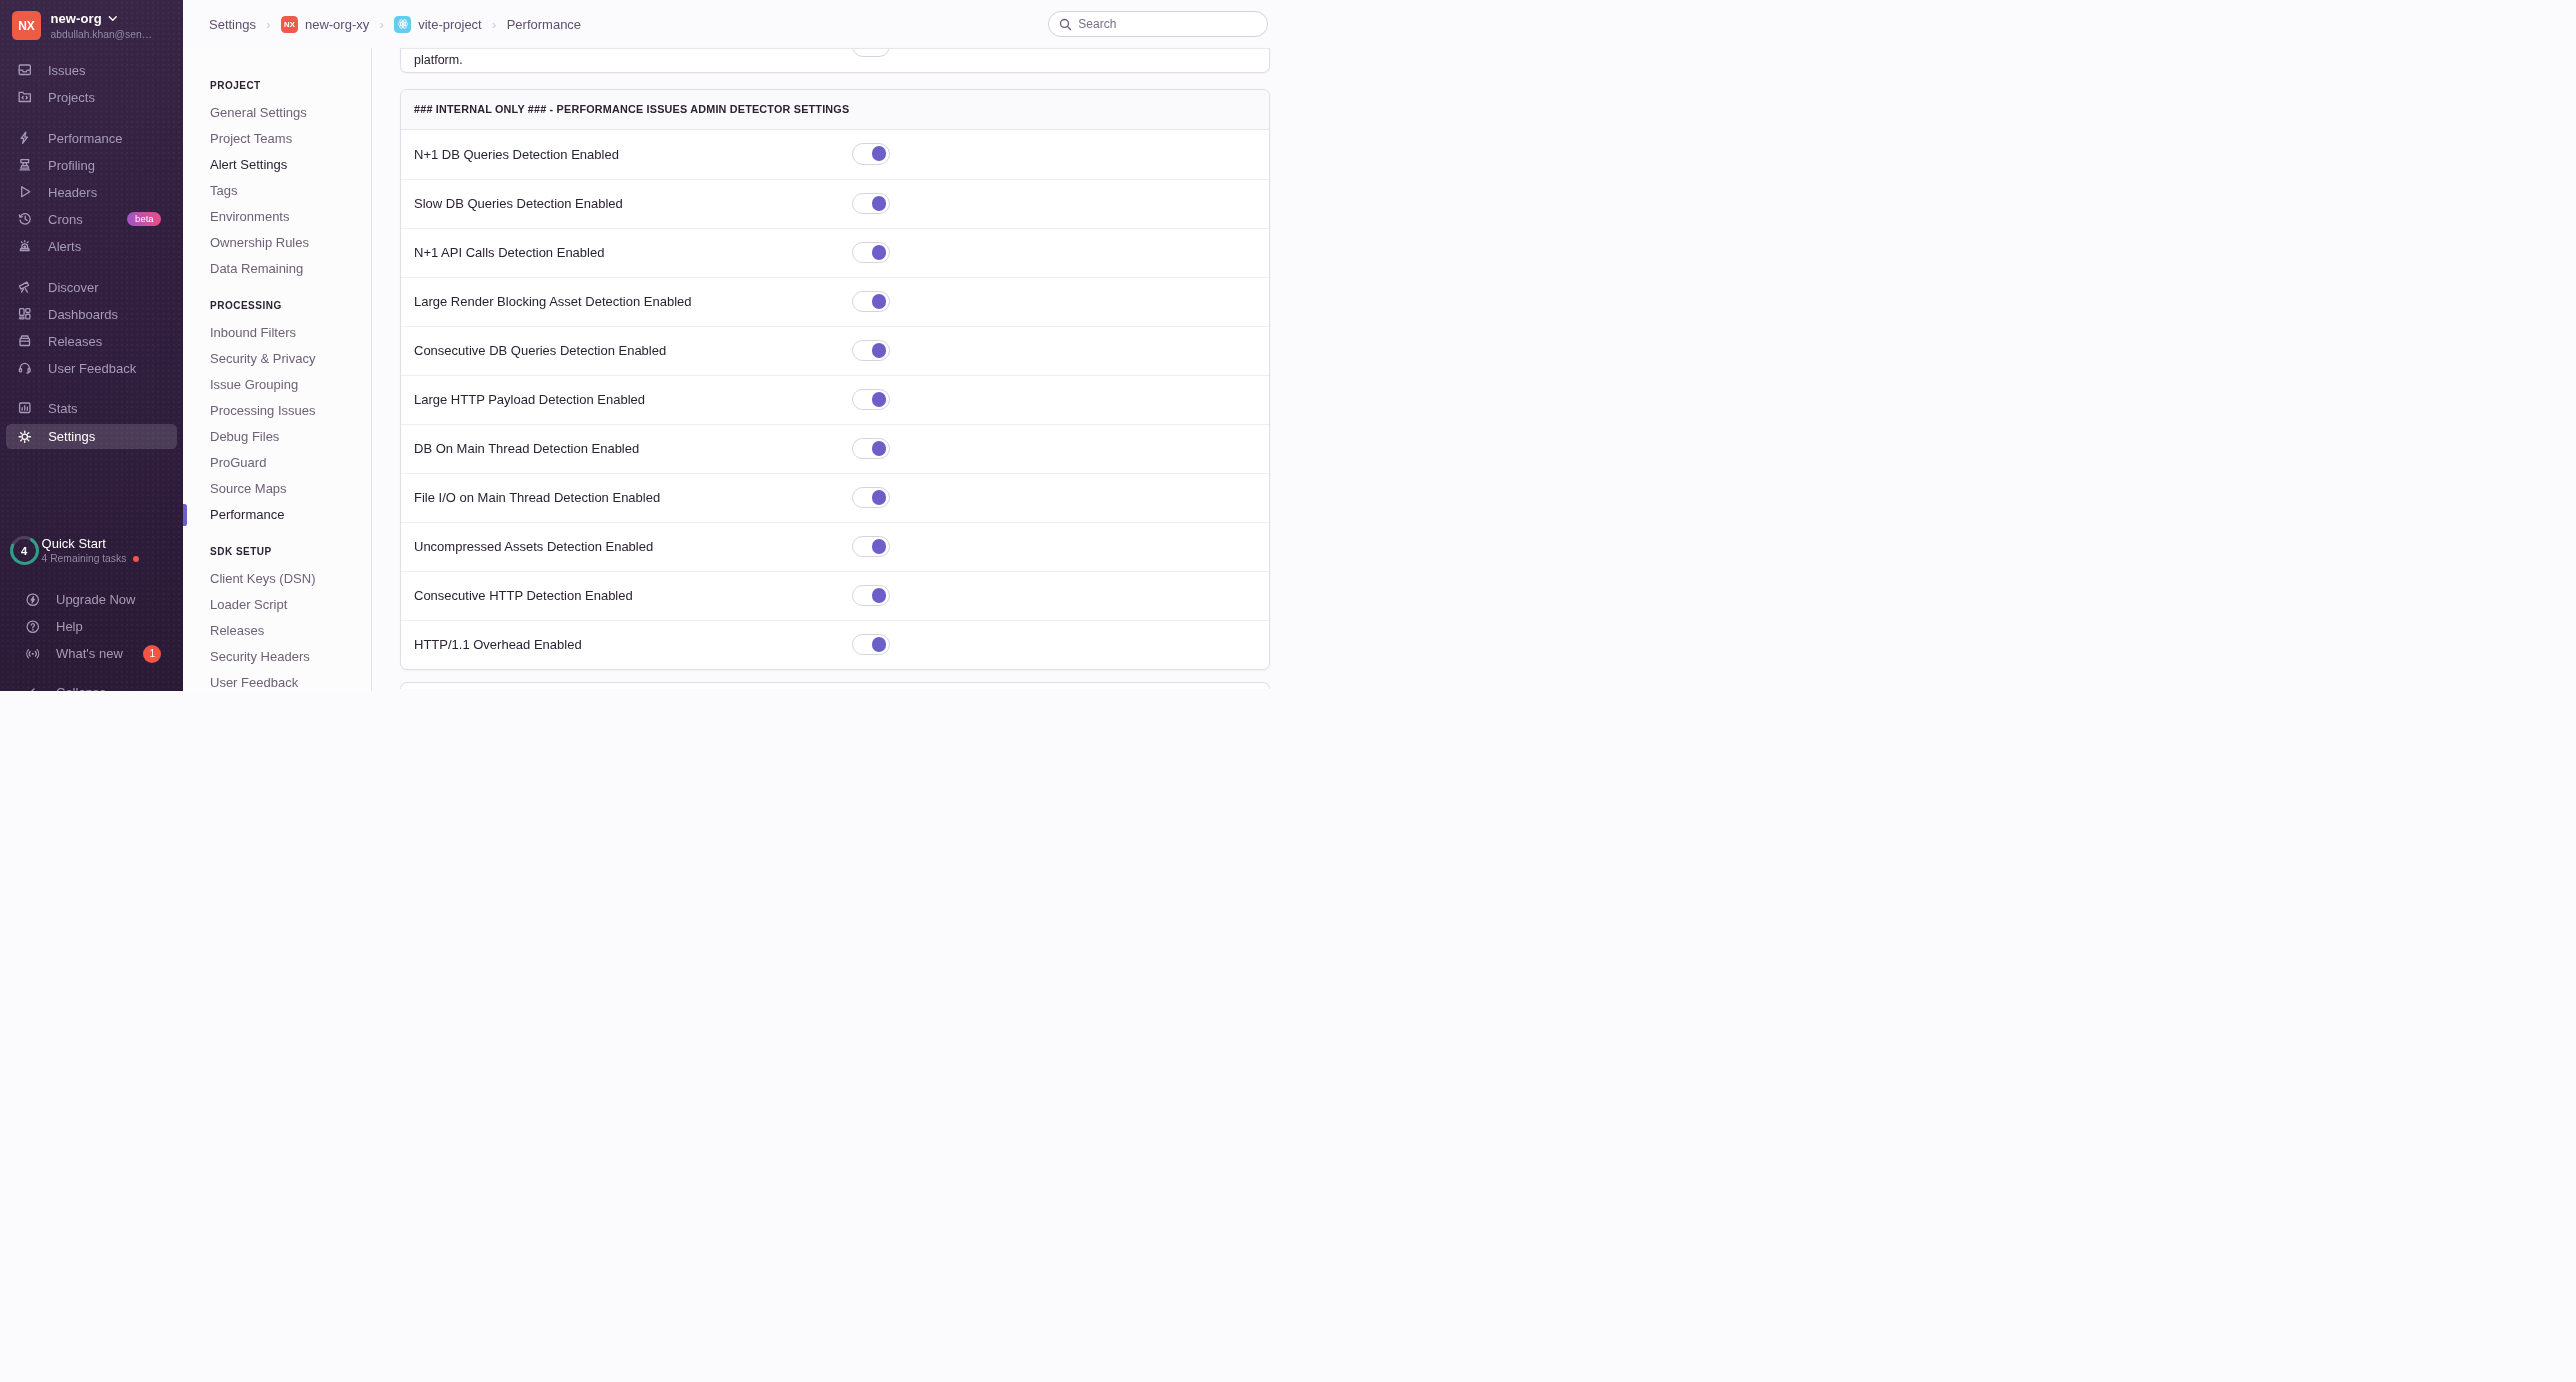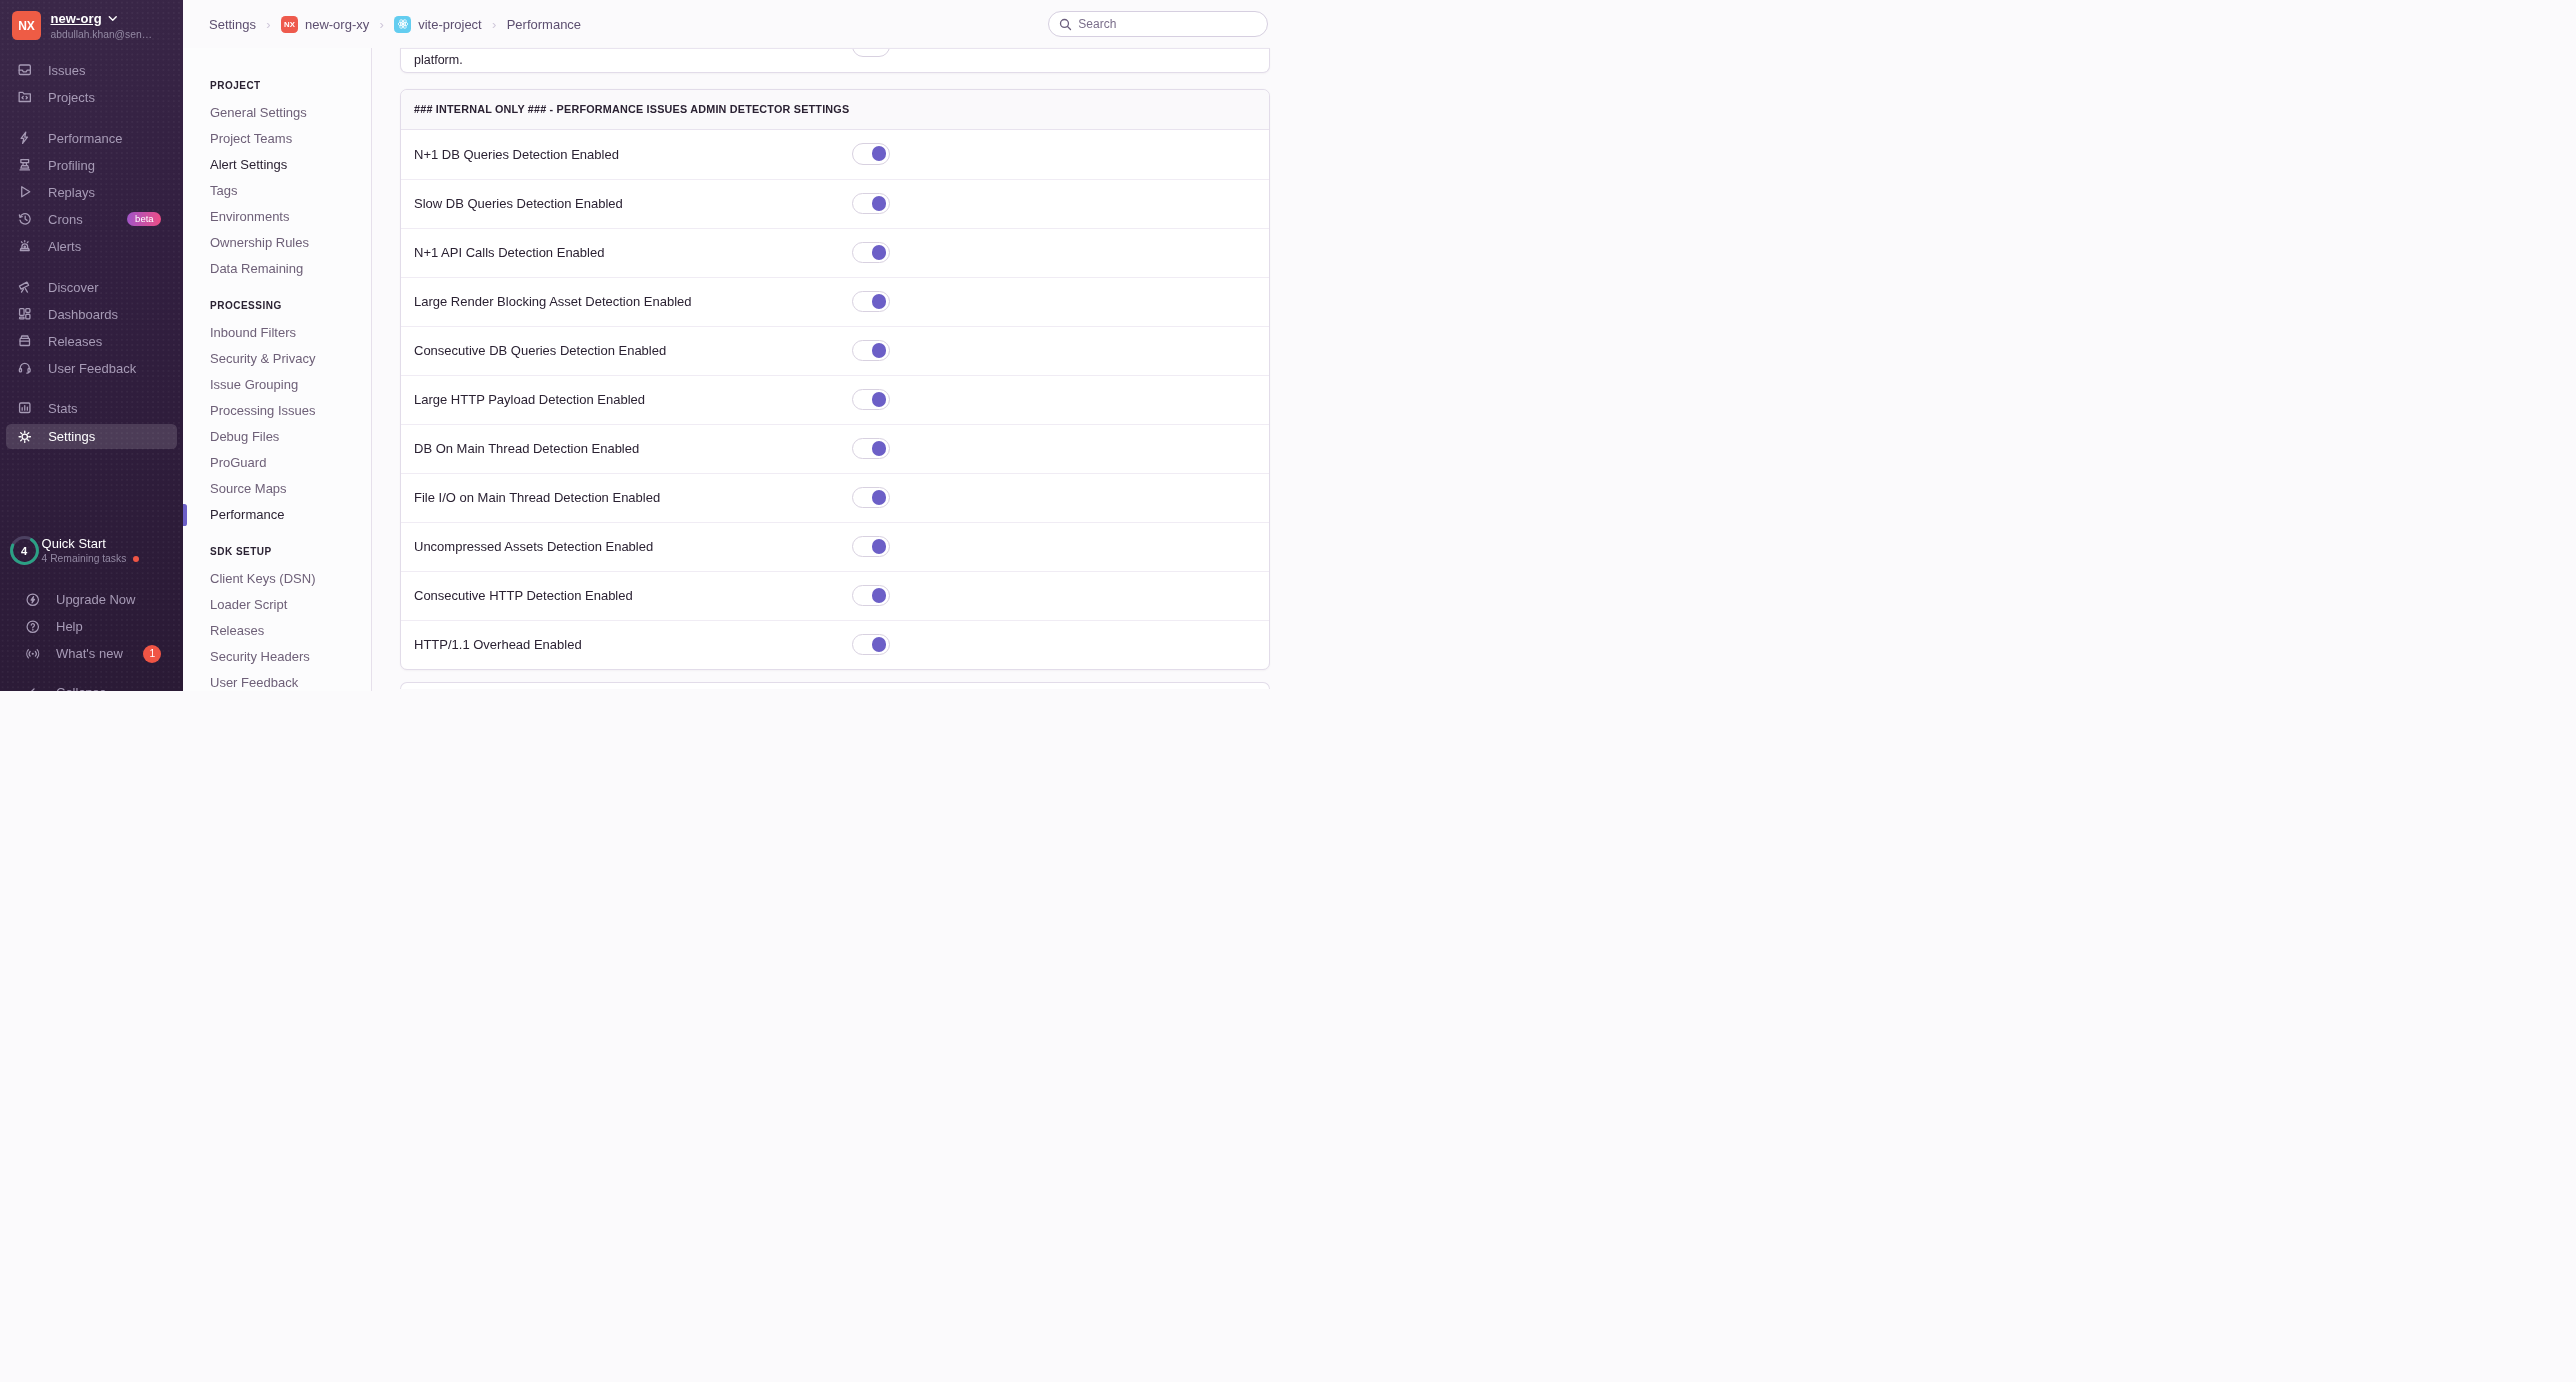--- a/index.html
+++ b/index.html
@@ -21,21 +21,21 @@
       linear-gradient(150deg, #3b2849 0%, #321f40 42%, #2a1a35 100%);
     background-size:5.2px 5.2px, 100% 100%;
   }
   .org-header { display:flex; padding:11.2px 12px 0 12px; align-items:flex-start; }
   .org-avatar {
     width:29px; height:29px; border-radius:5.2px; background:#ee5c45;
     color:#fff; font-weight:bold; font-size:12px;
     display:flex; align-items:center; justify-content:center; flex:0 0 29px;
   }
   .org-meta { margin-left:9.5px; min-width:0; }
-  .org-name-row { display:flex; align-items:center; color:#fff;text-decoration:underline; }
+  .org-name-row { display:flex; align-items:center; color:#fff; }
   .org-name { font-size:13px; font-weight:bold; letter-spacing:0.1px; }
   .org-caret { margin-left:6px; display:inline-flex; }
   .org-email {
     font-size:10.3px; color:#9389a3; margin-top:2.6px;
     white-space:nowrap; overflow:hidden; max-width:119px;
   }
   .snav { list-style:none; margin-top:16.4px; }
   .snav li.item {
     display:flex; align-items:center; height:27px; padding-left:17px;
     font-size:13px; cursor:pointer;
@@ -225,21 +225,21 @@
             </svg>
         </span>
         <span class="lbl">Profiling</span>
       </li>
       <li class="item">
         <span class="ic">
           <svg width="15.5" height="15.5" viewBox="0 0 18 18" fill="none" stroke="currentColor" stroke-width="1.5" stroke-linejoin="round">
               <path d="M5.5 3.2v11.6L14.8 9z"></path>
             </svg>
         </span>
-        <span class="lbl">Replays</span>
+        <span class="lbl">Headers</span>
       </li>
       <li class="item">
         <span class="ic">
           <svg width="15.5" height="15.5" viewBox="0 0 18 18" fill="none" stroke="currentColor" stroke-width="1.5" stroke-linecap="round" stroke-linejoin="round">
               <path d="M3.6 7.3a6 6 0 1 1-.1 3.4"></path>
               <path d="M2.8 4.6l.7 2.6 2.6-.7"></path>
               <path d="M9.5 6v3.3l2.2 1.6"></path>
             </svg>
         </span>
         <span class="lbl">Crons</span>

